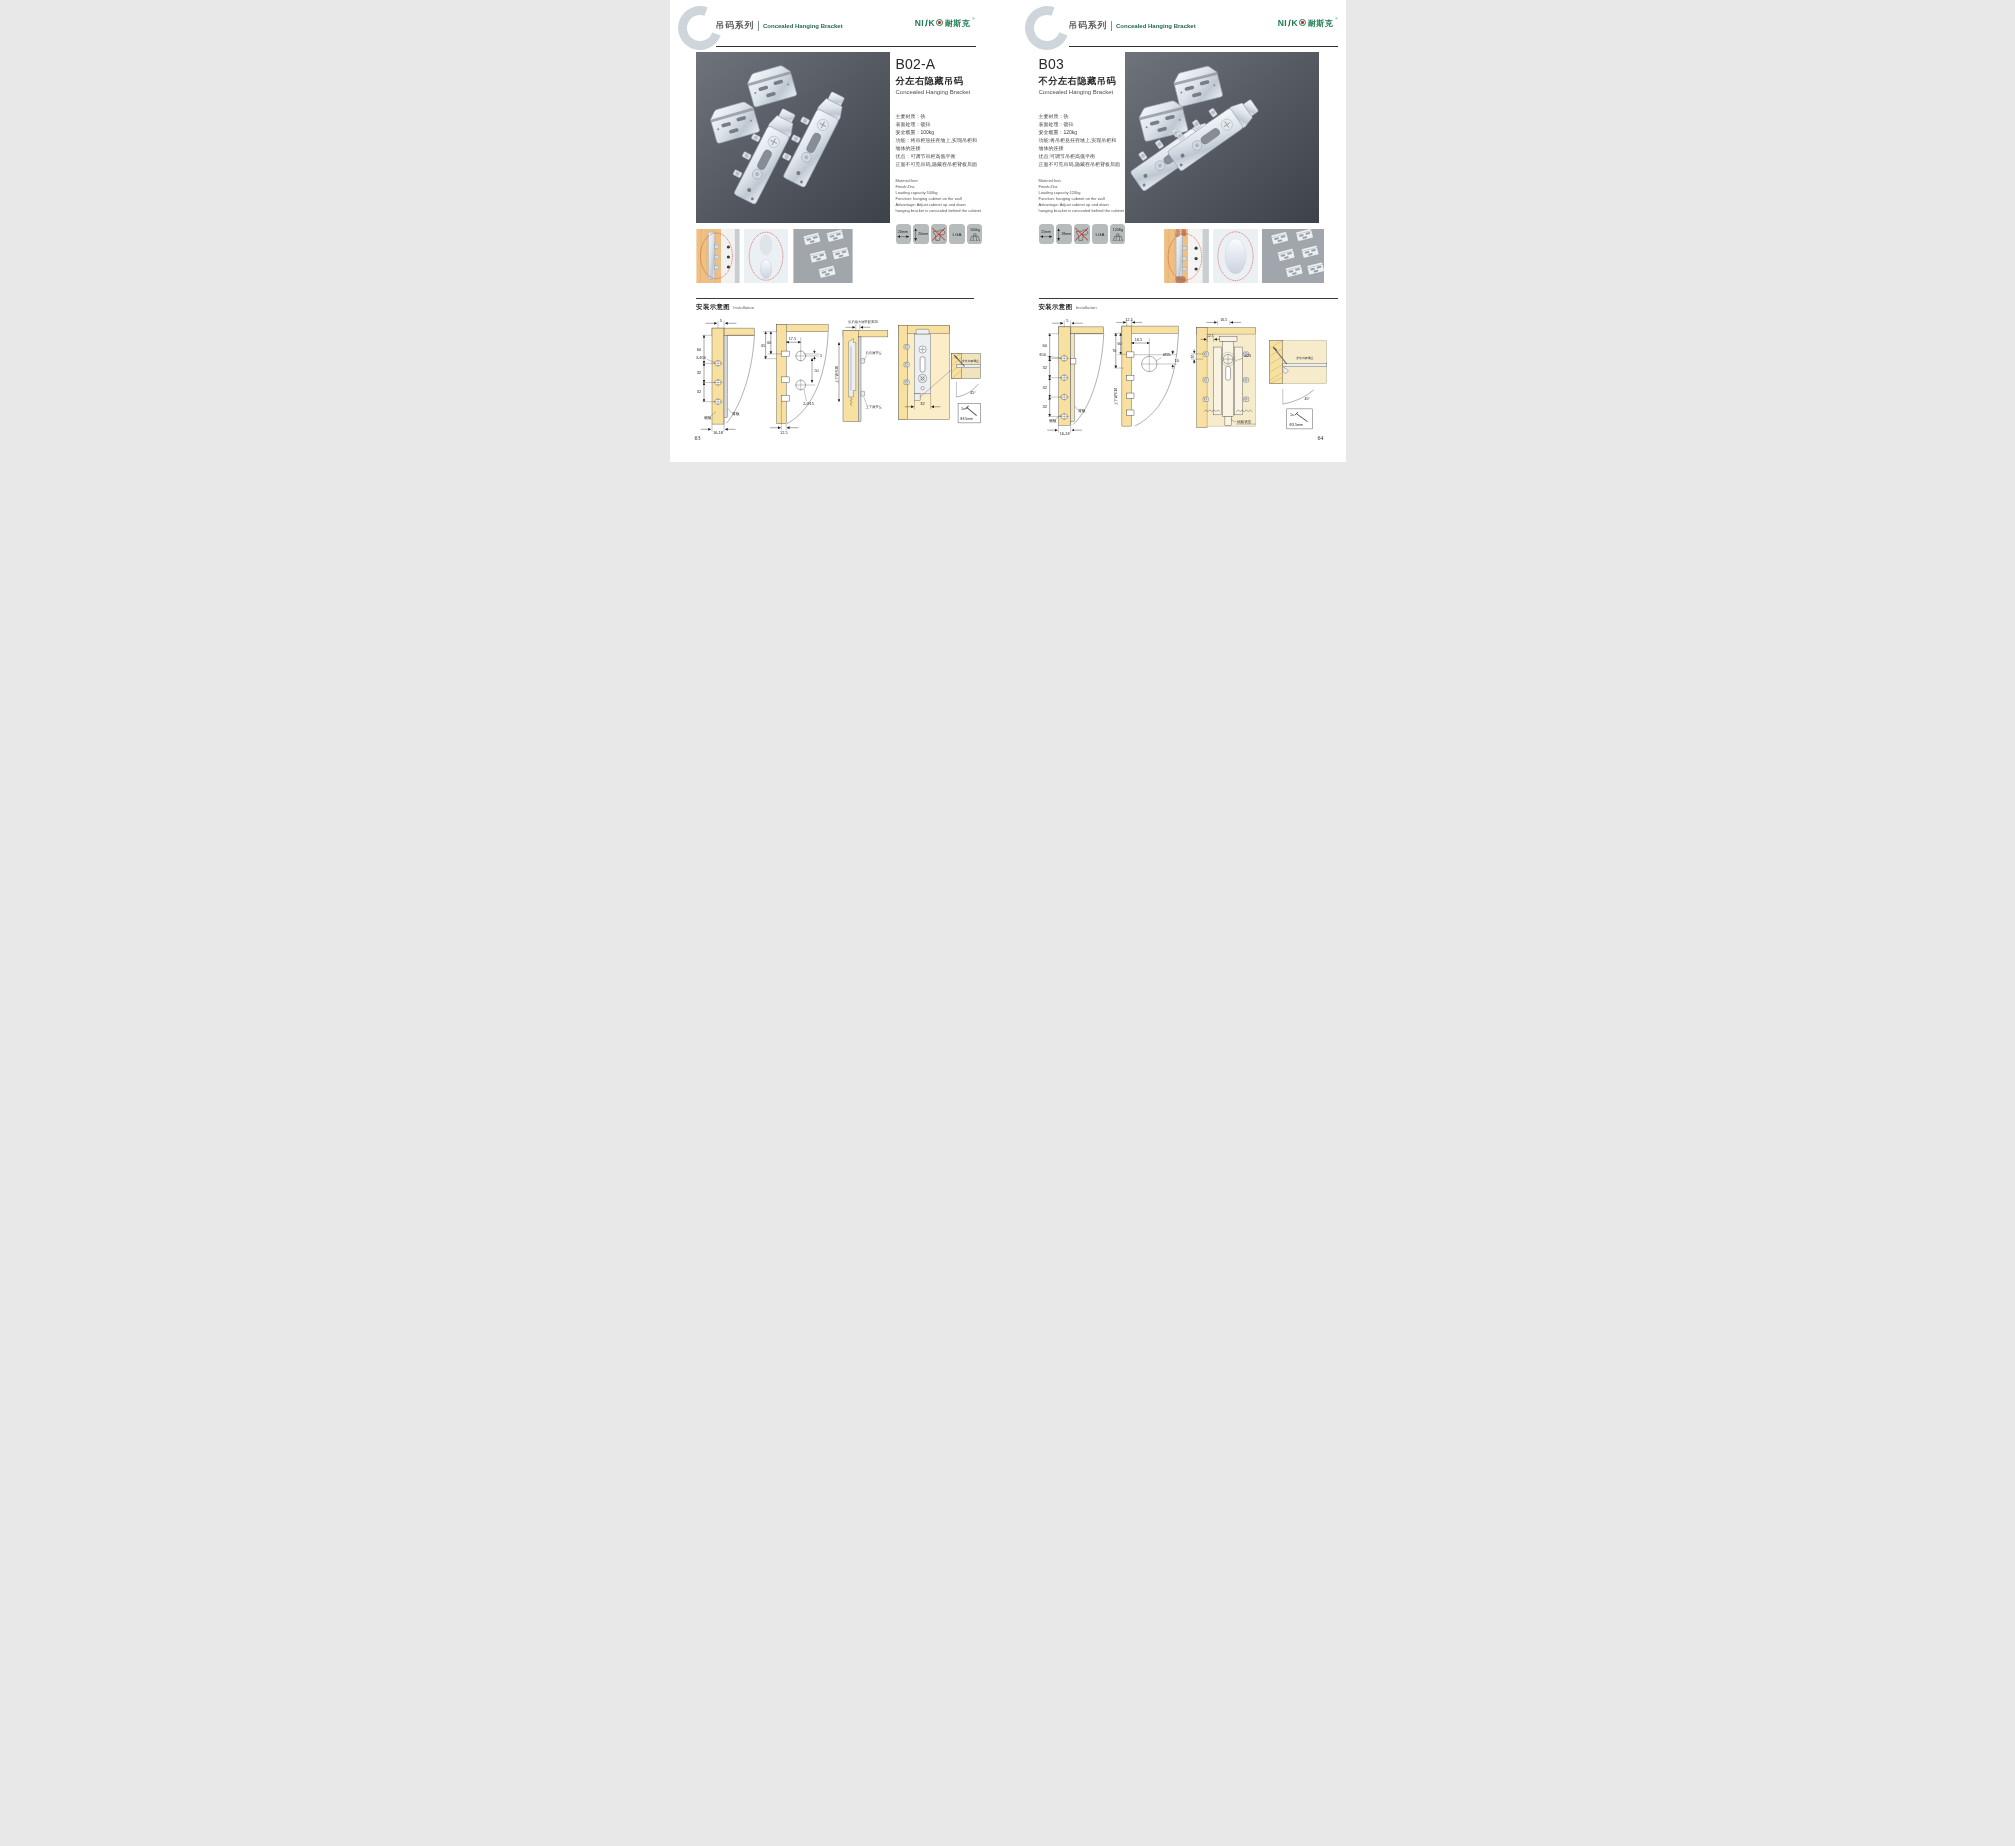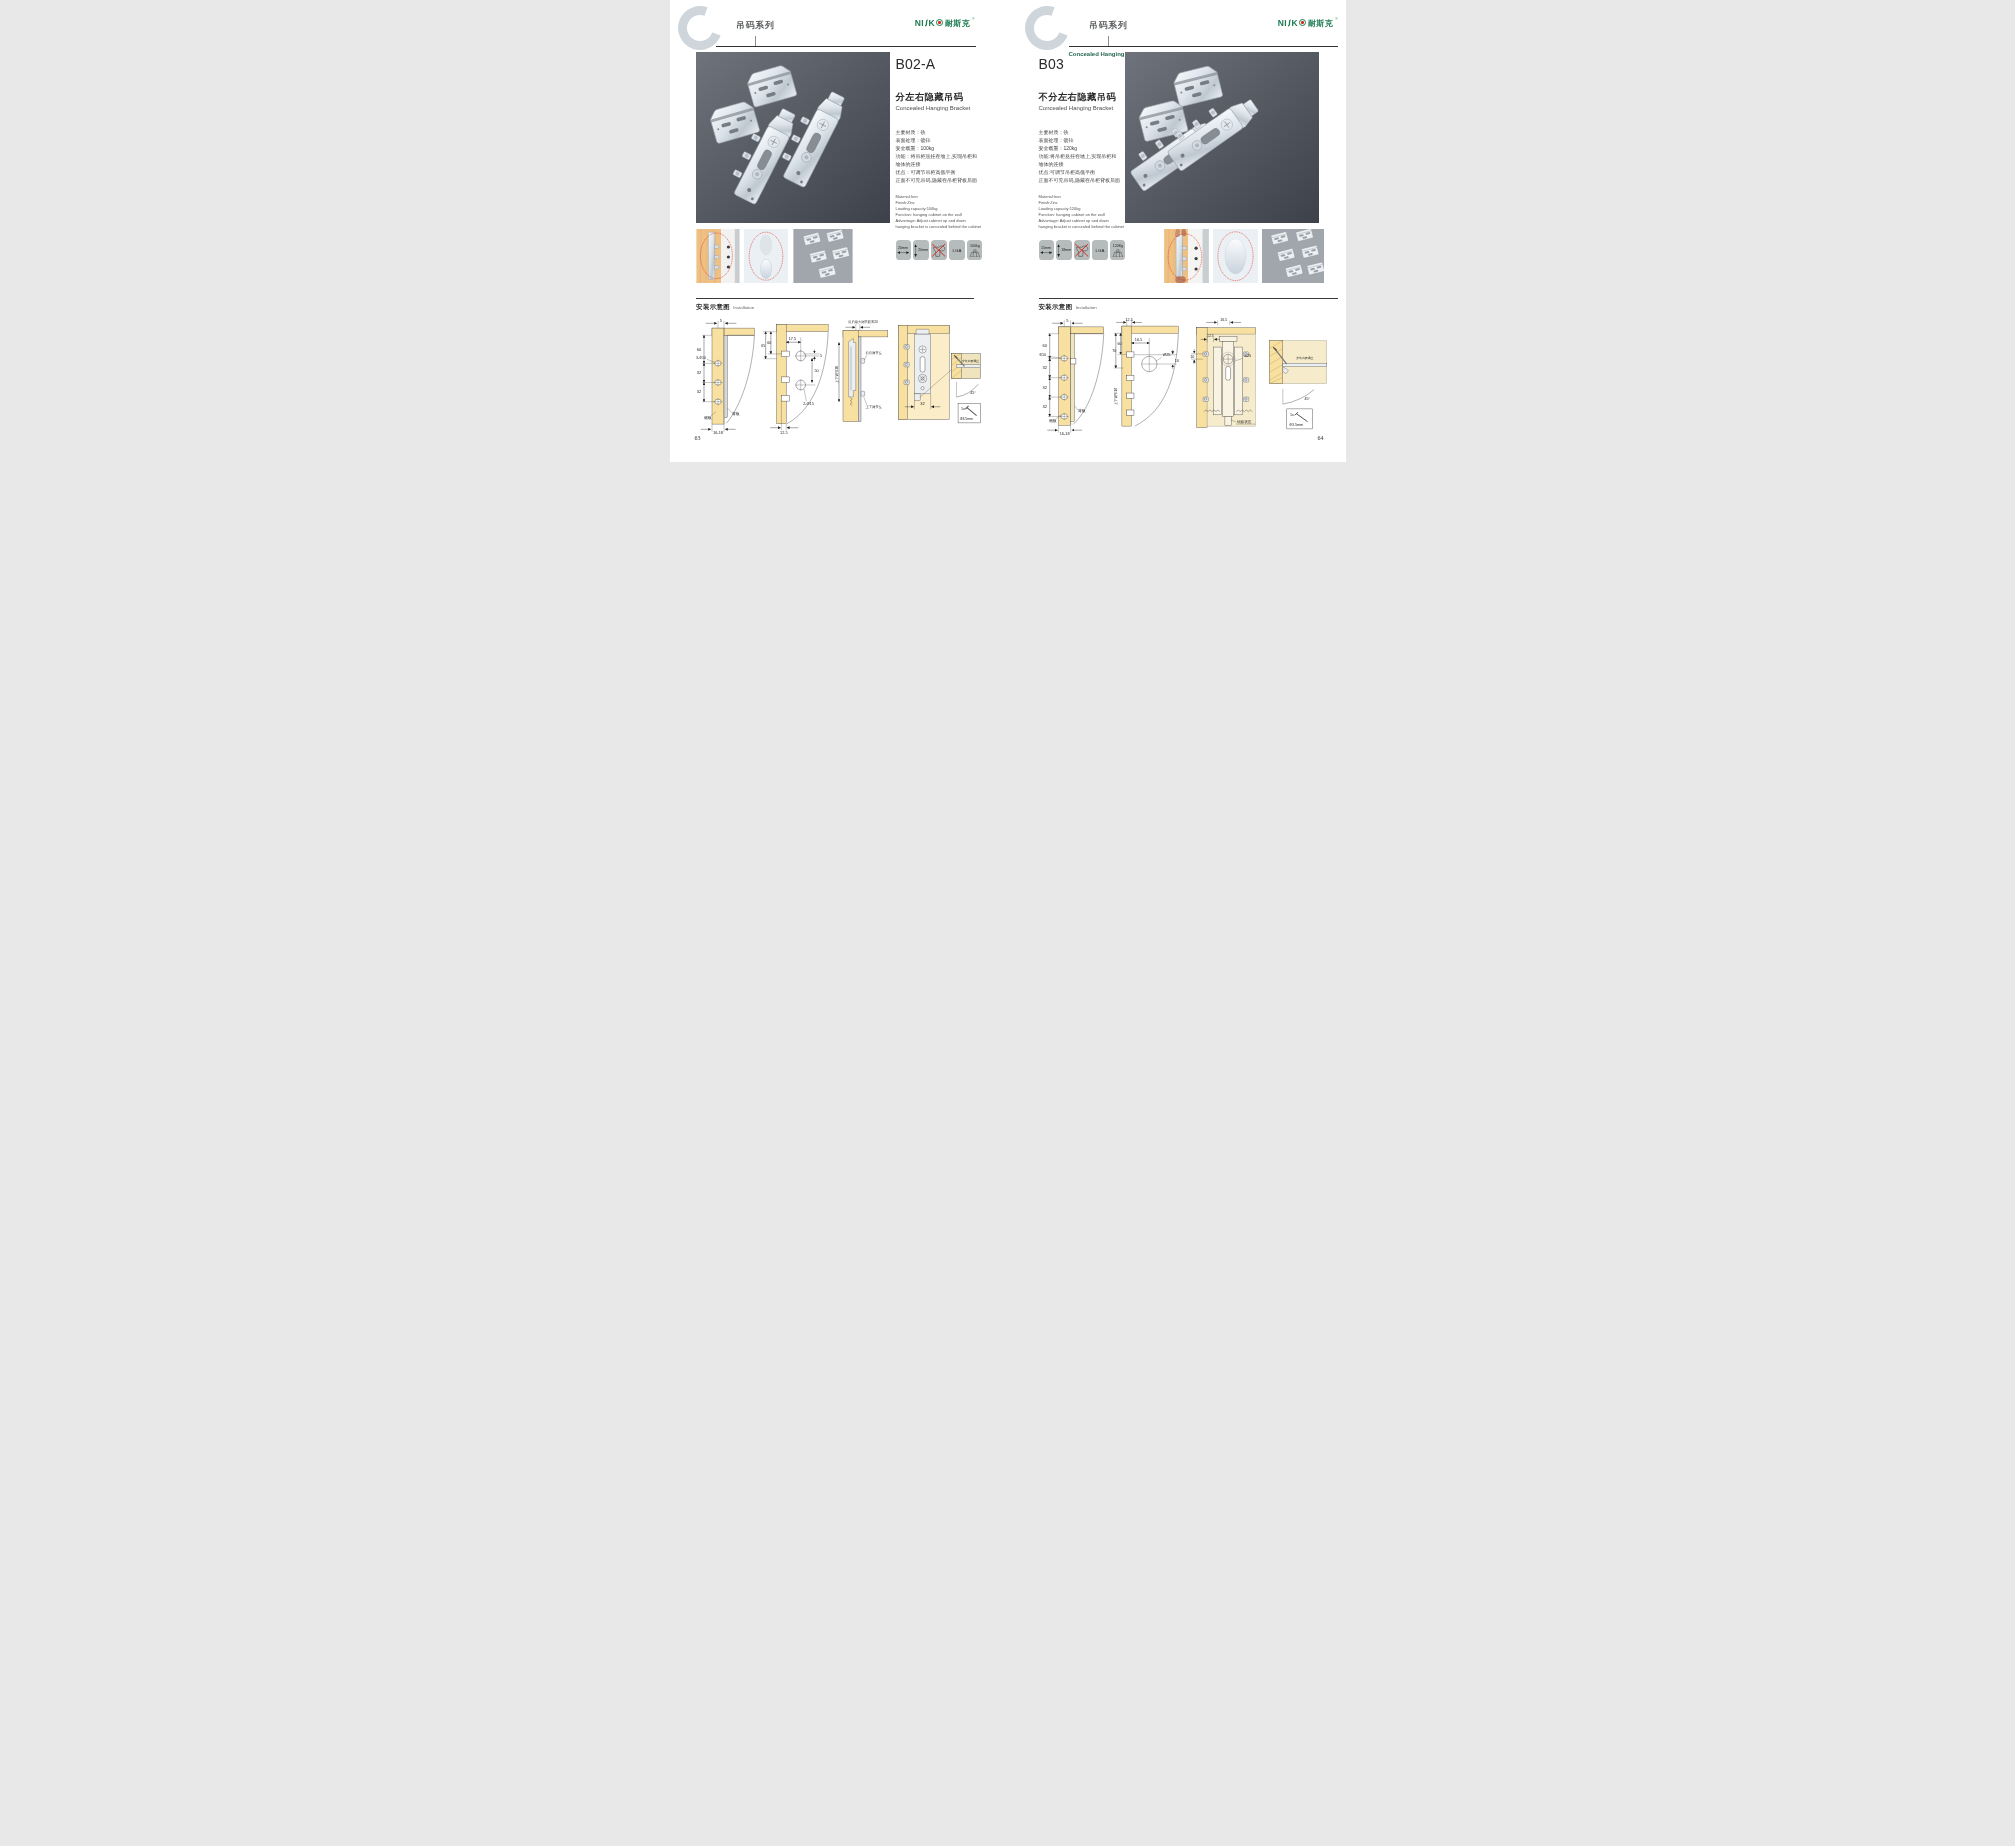--- a/index.html
+++ b/index.html
@@ -5,21 +5,21 @@
   html,body{margin:0;padding:0;background:#e8e8e8;}
   .sheet{position:relative;width:676px;height:462px;background:#ffffff;margin:0 auto;
          font-family:"Liberation Sans","DejaVu Sans",sans-serif;overflow:hidden;}
   .page{position:absolute;top:0;width:338px;height:462px;}
   .pageL{left:0;} .pageR{left:338px;}
 
   
   .c-ring{position:absolute;top:6.4px;width:26px;height:26px;border:9.7px solid #CFD6DB;
           border-right-color:transparent;border-radius:50%;transform:rotate(-25deg);}
   .pageL .c-ring{left:8.9px;} .pageR .c-ring{left:17.7px;}
-  .header-title{position:absolute;top:19.3px;display:flex;align-items:center;gap:4px;flex-direction:column;}
+  .header-title{position:absolute;top:19.3px;display:flex;align-items:center;gap:4px;}
   .pageL .header-title{left:46px;} .pageR .header-title{left:61px;}
   .ht-cn{font-size:8.9px;font-weight:bold;color:#5E6163;letter-spacing:0.8px;}
   .ht-div{width:0.8px;height:10.5px;background:#8a8f92;}
   .ht-en{font-size:6px;color:#26684F;font-weight:bold;}
   .header-rule{position:absolute;top:46px;height:0.8px;background:#2F3132;}
   .pageL .header-rule{left:46px;width:260px;} .pageR .header-rule{left:61px;width:269px;}
   .logo{position:absolute;top:17.7px;display:flex;align-items:flex-start;gap:2px;}
   .pageL .logo{right:33px;} .pageR .logo{right:8px;}
   .logo-en{display:flex;align-items:center;color:#1D7B50;font-weight:800;font-size:8.5px;letter-spacing:0.4px;}
   .logo-o{display:inline-block;width:5.2px;height:5.2px;border:1.6px solid #1D7B50;border-radius:50%;
@@ -27,21 +27,21 @@
   .logo-dot{position:absolute;left:1.4px;top:1.4px;width:2.4px;height:2.4px;background:#D8281E;border-radius:50%;}
   .logo-cn{font-size:8px;font-weight:800;color:#1D7B50;margin-top:0.4px;letter-spacing:0.4px;}
   .logo-reg{font-size:3.2px;color:#1D7B50;margin-top:-0.8px;}
 
   
   .photo{position:absolute;top:52px;width:194px;height:171px;}
   .pageL .photo{left:26.6px;} .pageR .photo{left:117px;}
   .prod{position:absolute;top:56px;width:87px;}
   .pageL .prod{left:226px;} .pageR .prod{left:31px;}
   .p-code{font-size:14px;color:#2B2B2B;letter-spacing:0.2px;}
-  .p-cn{font-size:9.3px;font-weight:bold;color:#2B2B2B;margin-top:19px;letter-spacing:0.4px;}
+  .p-cn{font-size:9.3px;font-weight:bold;color:#2B2B2B;margin-top:3px;letter-spacing:0.4px;}
   .p-en{font-size:6px;color:#4f4f4f;margin-top:1.2px;}
   .specs-cn{margin-top:17px;font-size:5px;line-height:1.6;color:#3E3E3E;}
   .specs-en{margin-top:9.7px;font-size:4px;line-height:1.5;color:#555;}
   .badges{margin-top:10.5px;display:flex;gap:2.8px;}
   .badge{width:18px;height:20px;background:#B6BCBB;border-radius:3.6px;display:flex;flex-direction:column;
          align-items:center;justify-content:center;gap:0.8px;}
   .badge.badge-v{flex-direction:row;gap:1.2px;}
   .bt{font-size:3.6px;color:#1f1f1f;}
   .bt.big{font-size:4.4px;}
   .dim{stroke:#222;stroke-width:1;marker-start:url(#ah);marker-end:url(#ah);}

